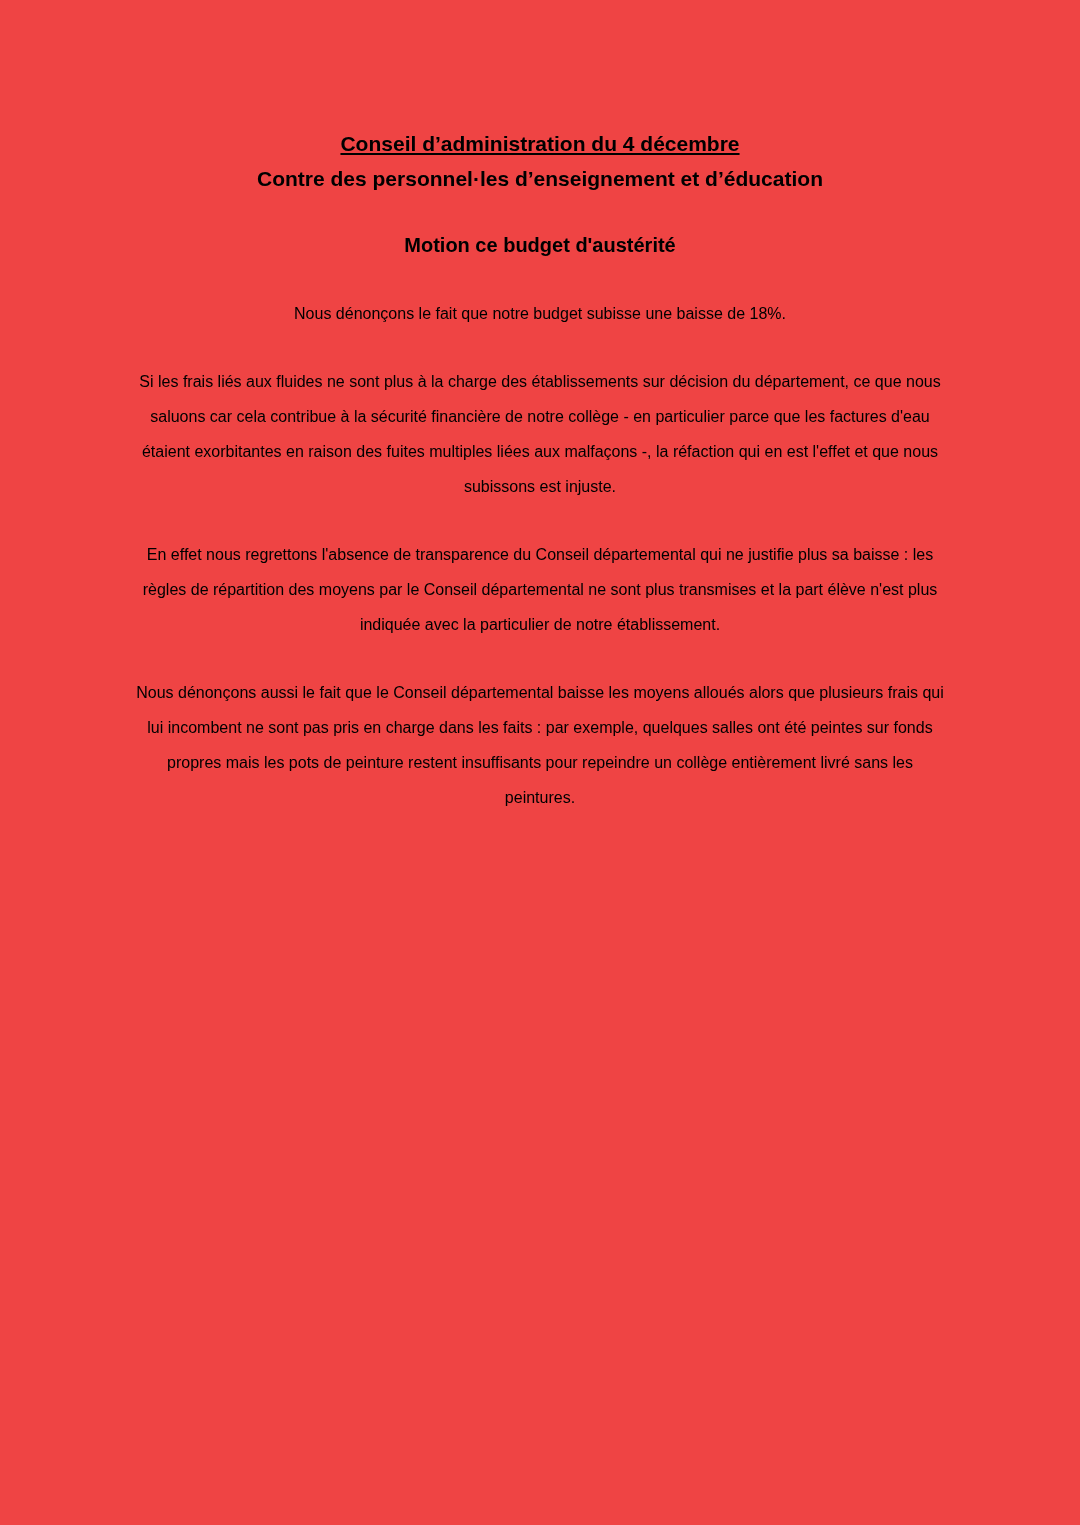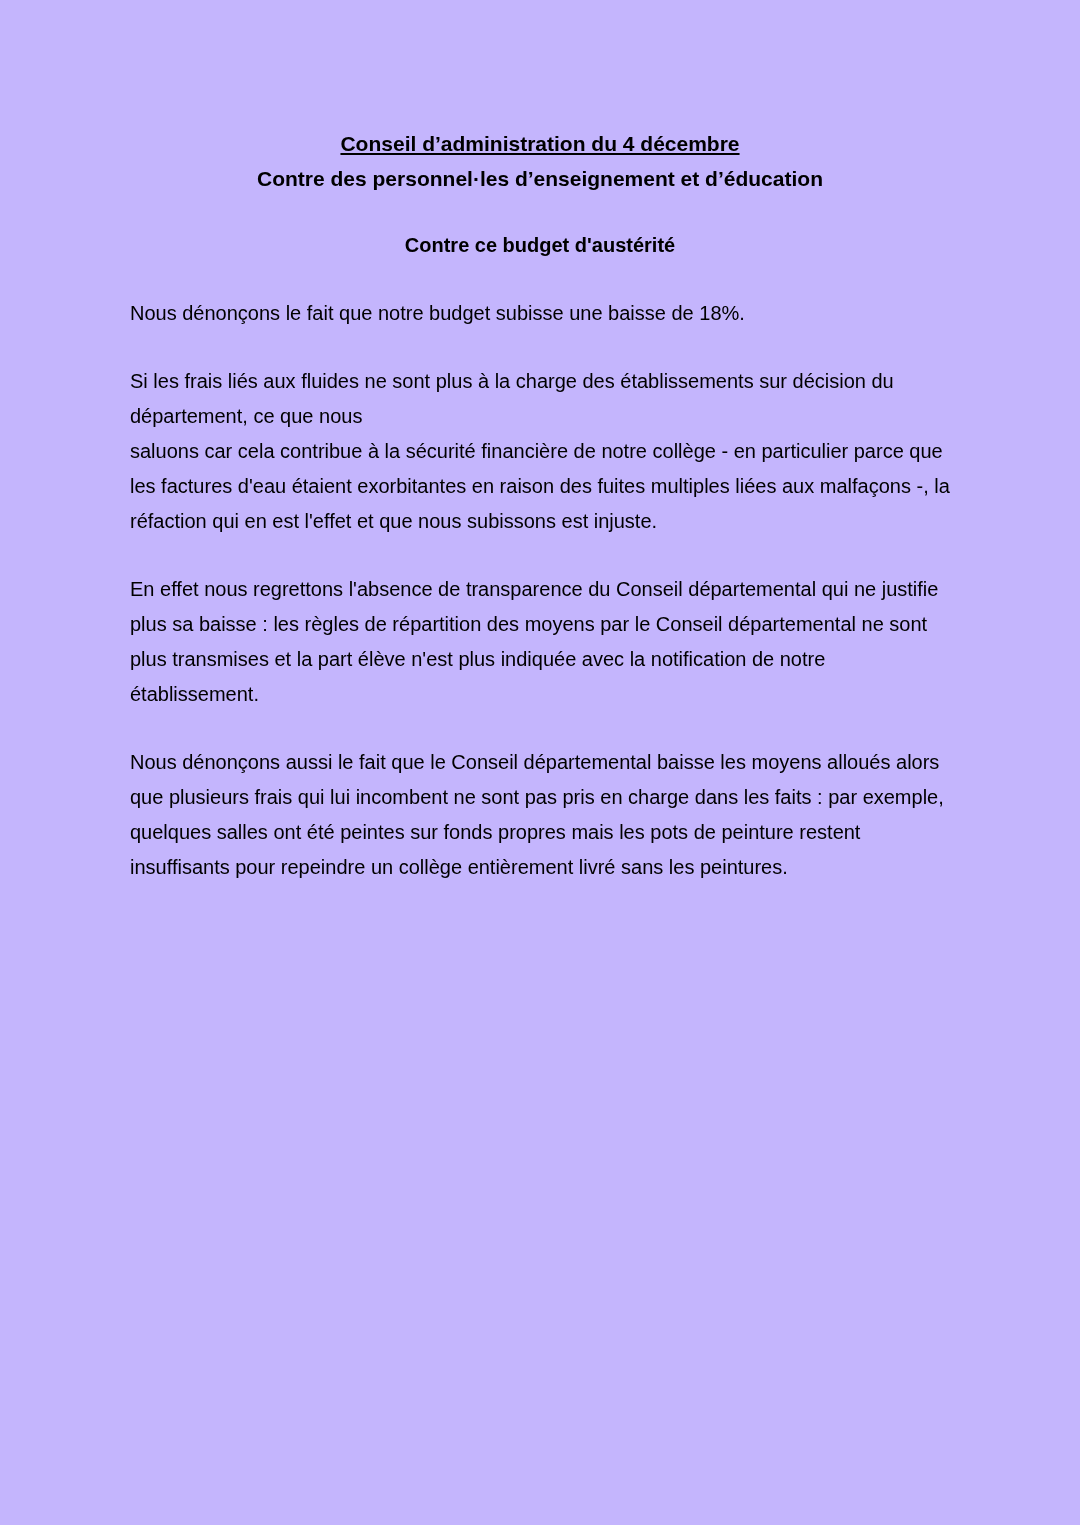--- a/index.html
+++ b/index.html
@@ -6,21 +6,21 @@
       margin: 0;
       padding: 0;
       background: #ffffff;
     }
     .page {
       position: relative;
       box-sizing: border-box;
       width: 1080px;
       min-height: 1525px;
       margin: 0 auto;
-      background: #c4b5fd;
+      background: #ef4444;
       padding: 126px 130px 60px 130px;
       font-family: "Liberation Sans", sans-serif;
       color: #000000;
       font-size: 20px;
     }
     .doc-title {
       margin: 0;
       font-size: 21px;
       font-weight: bold;
       text-decoration: underline;
@@ -36,31 +36,31 @@
     }
     .doc-heading {
       margin: 32px 0 0 0;
       font-size: 20px;
       font-weight: bold;
       text-align: center;
       line-height: 35px;
     }
     .para {
       margin: 33px 0 0 0;
-      font-size: 20px;
+      font-size: 16px;
       line-height: 35px;
-      text-align: left;
+      text-align: center;
       white-space: pre-wrap;
     }
   </style>
 </head>
 <body>
 
 <div class="page">
   <h1 class="doc-title">Conseil d’administration du 4 décembre</h1>
   <h2 class="doc-subtitle">Contre des personnel·les d’enseignement et d’éducation</h2>
-  <h3 class="doc-heading">Contre ce budget d'austérité</h3>
+  <h3 class="doc-heading">Motion ce budget d'austérité</h3>
   <p class="para">Nous dénonçons le fait que notre budget subisse une baisse de 18%.</p>
   <p class="para">Si les frais liés aux fluides ne sont plus à la charge des établissements sur décision du département, ce que nous
 saluons car cela contribue à la sécurité financière de notre collège - en particulier parce que les factures d'eau étaient exorbitantes en raison des fuites multiples liées aux malfaçons -, la réfaction qui en est l'effet et que nous subissons est injuste.</p>
-  <p class="para">En effet nous regrettons l'absence de transparence du Conseil départemental qui ne justifie plus sa baisse : les règles de répartition des moyens par le Conseil départemental ne sont plus transmises et la part élève n'est plus indiquée avec la notification de notre établissement.</p>
+  <p class="para">En effet nous regrettons l'absence de transparence du Conseil départemental qui ne justifie plus sa baisse : les règles de répartition des moyens par le Conseil départemental ne sont plus transmises et la part élève n'est plus indiquée avec la particulier de notre établissement.</p>
   <p class="para">Nous dénonçons aussi le fait que le Conseil départemental baisse les moyens alloués alors que plusieurs frais qui lui incombent ne sont pas pris en charge dans les faits : par exemple, quelques salles ont été peintes sur fonds propres mais les pots de peinture restent insuffisants pour repeindre un collège entièrement livré sans les peintures.</p>
 </div>
 
 </body></html>

